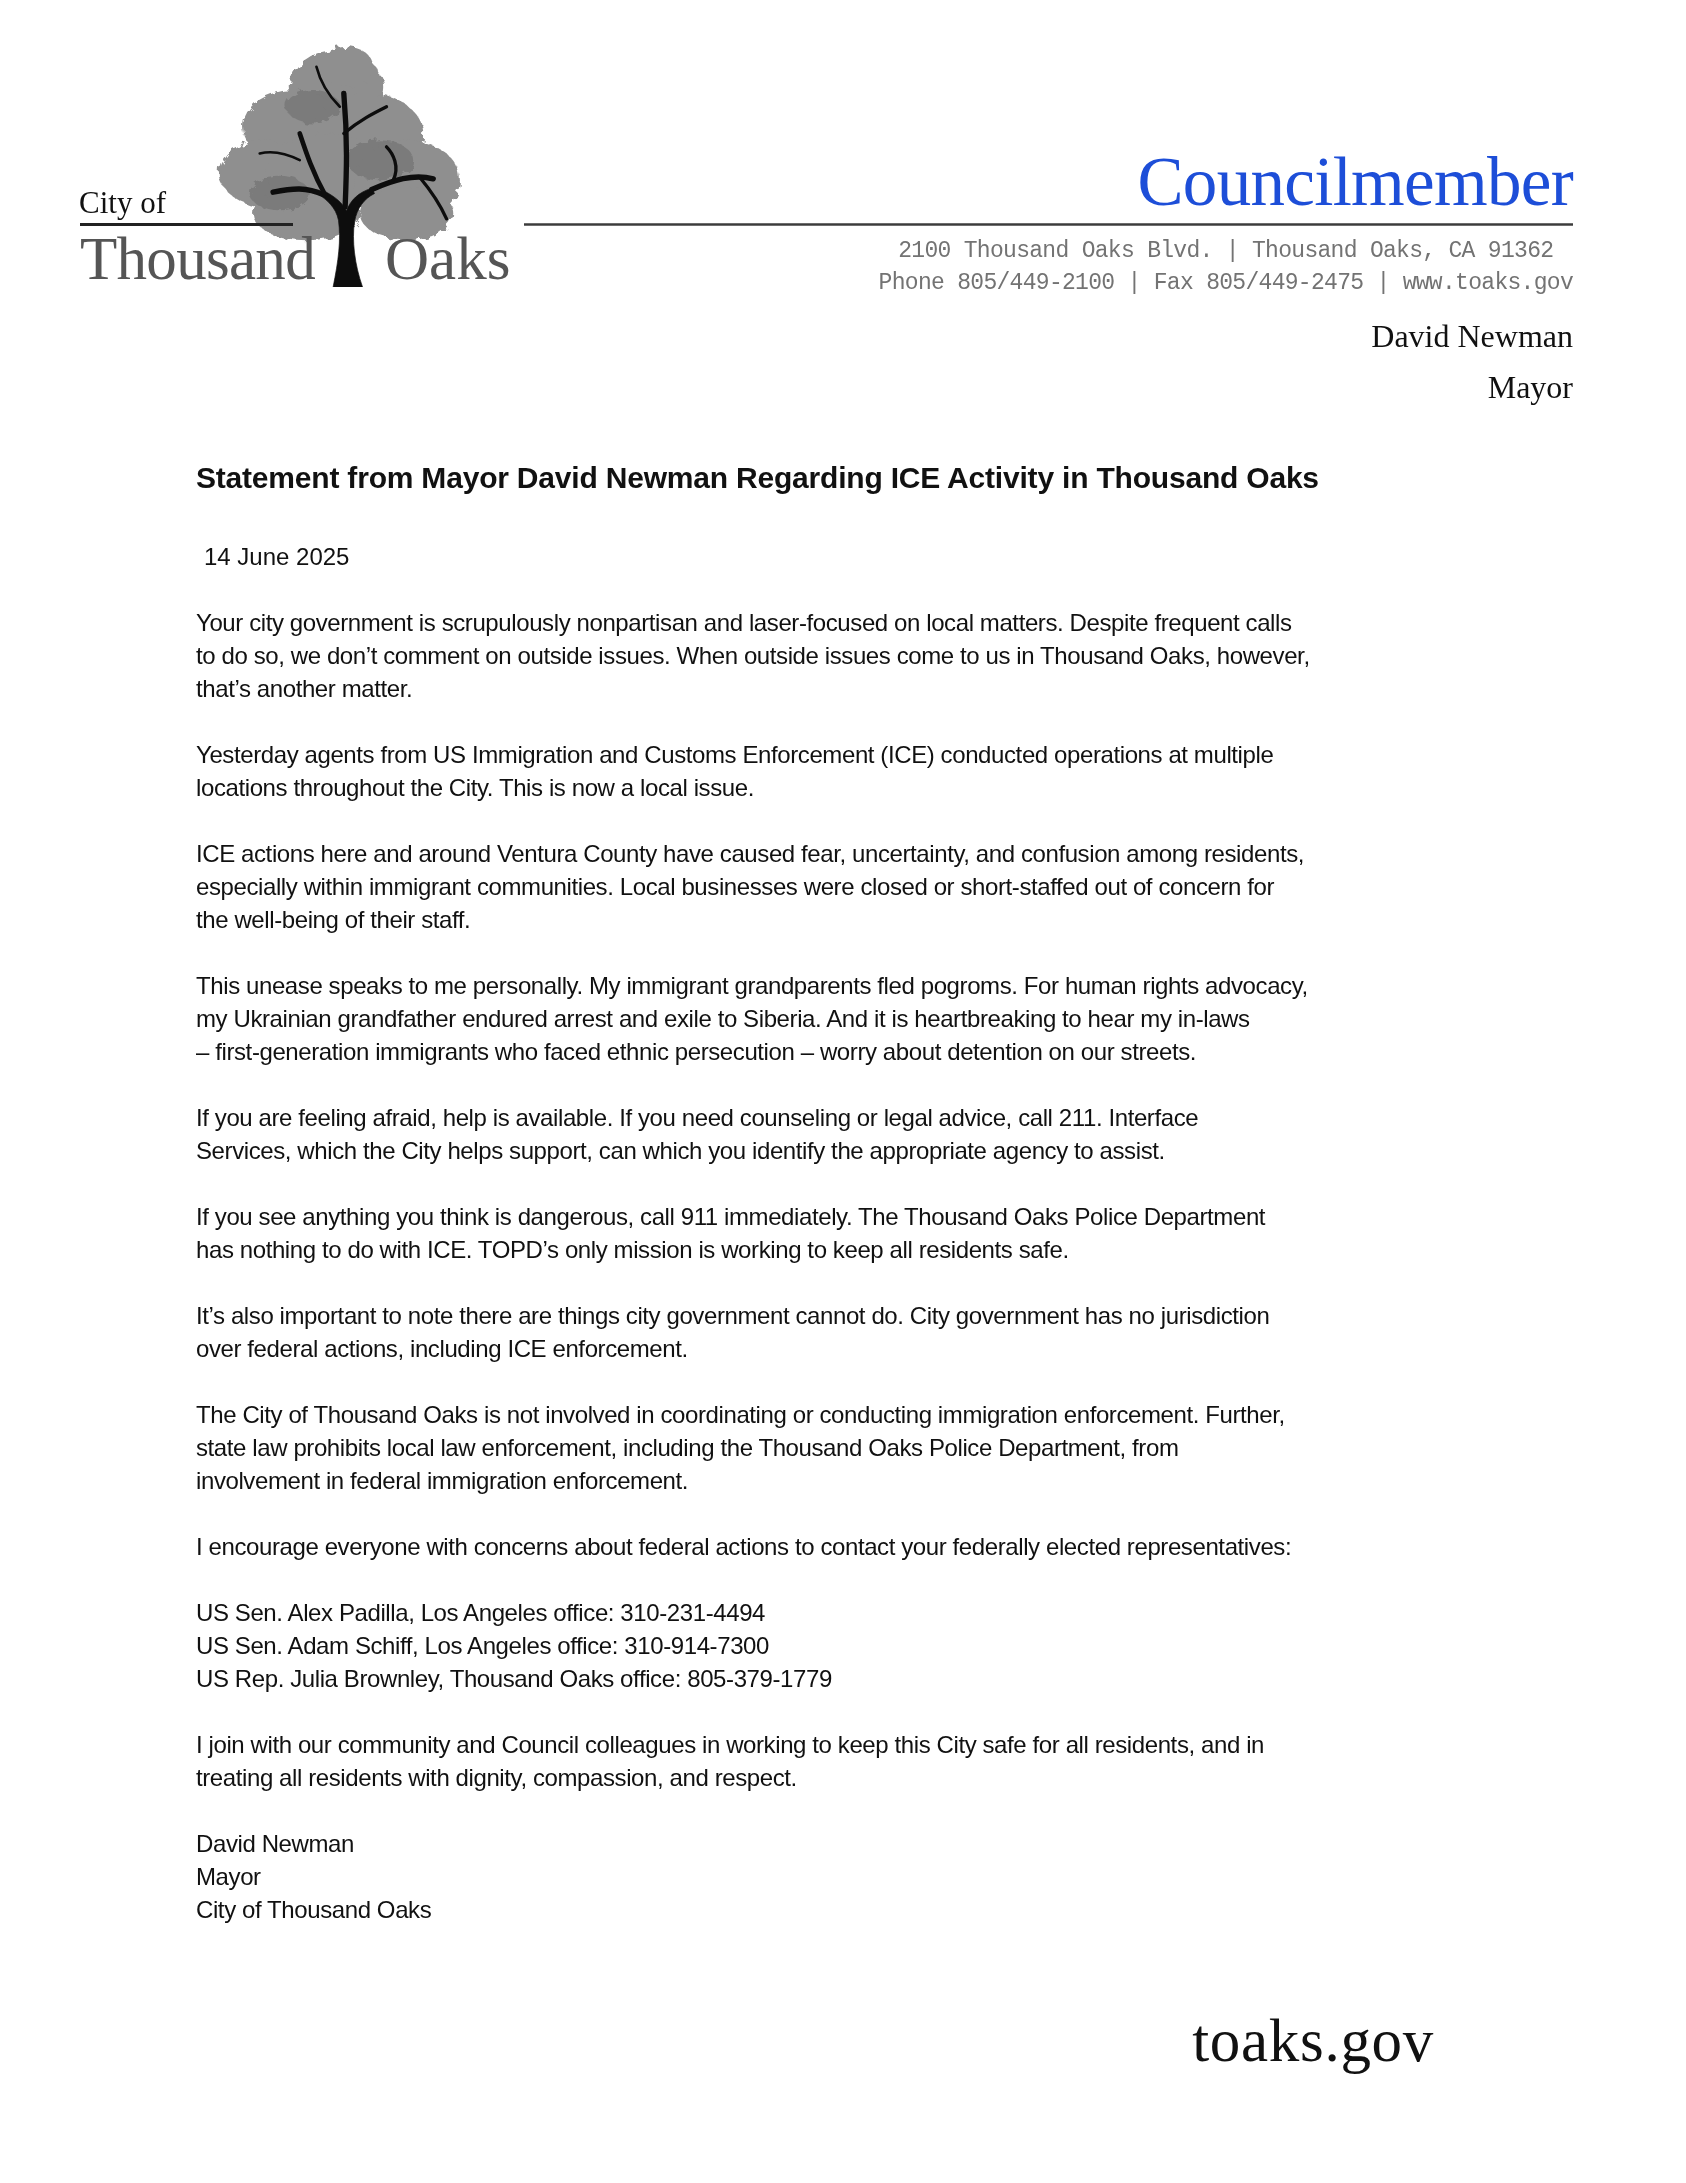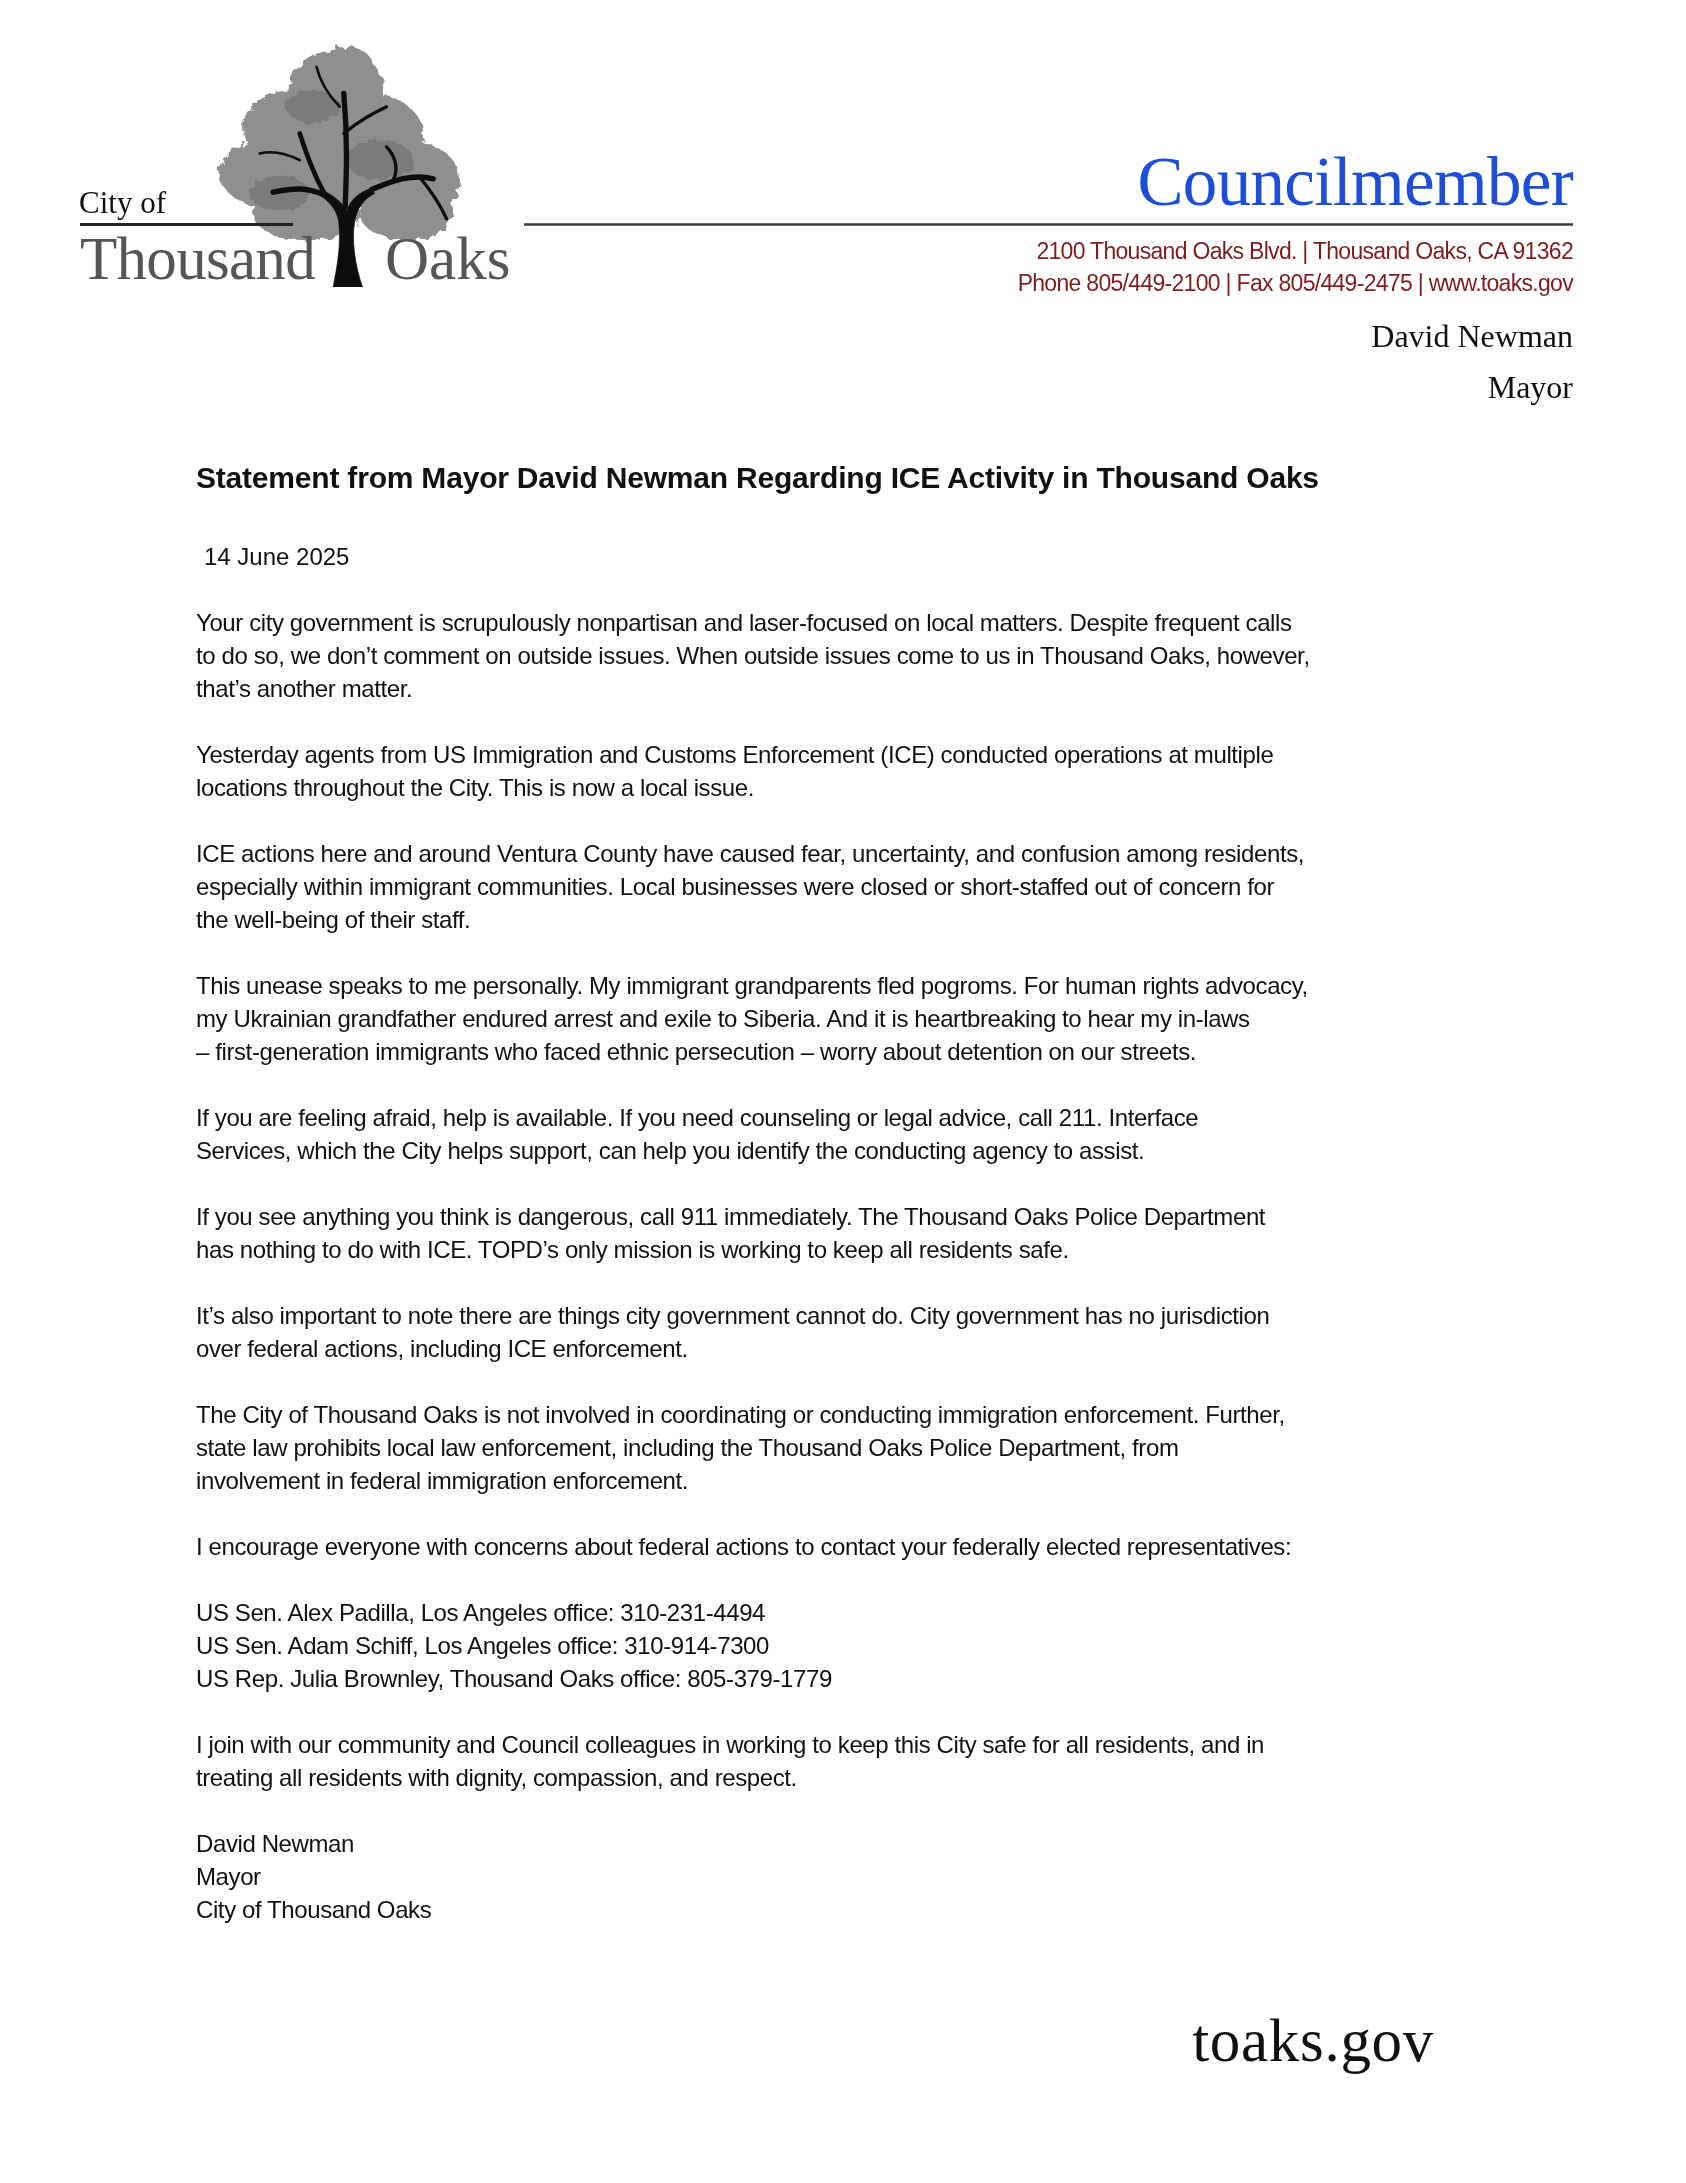--- a/index.html
+++ b/index.html
@@ -8,21 +8,21 @@
 
   
   .logo-tree { left: 193px; top: 40px; width: 347px; height: 247px; }
   .city-of { left: 79px; top: 185px; font-family: "Liberation Serif", "DejaVu Serif", serif; font-size: 31px; color: #111; letter-spacing: 0px; }
   .city-of-rule { left: 80px; top: 223px; width: 213px; height: 2.7px; background: #222; }
   .thousand { left: 80px; top: 228px; font-family: "Liberation Serif", "DejaVu Serif", serif; font-size: 61px; color: #555; line-height: 1; letter-spacing: -0.7px; }
   .oaks { left: 385px; top: 228px; font-family: "Liberation Serif", "DejaVu Serif", serif; font-size: 61px; color: #555; line-height: 1; text-align: center; }
   .header-rule { left: 524px; top: 223px; width: 1049px; height: 3.3px; background: linear-gradient(#888, #444 40%, #333 60%, #999); }
 
   .councilmember { right: 114px; top: 148px; font-family: "Liberation Serif", "DejaVu Serif", serif; font-size: 69px; line-height: 1; color: #1d4ed8; letter-spacing: -0.7px; }
-  .address { right: 114px; top: 235px; font-family: Liberation Sans, sans-serif; font-size: 23px; line-height: 1.4; text-align: right; color: #7f1d1d; letter-spacing: -0.7px; }
+  .address { right: 114px; top: 235px; font-family: Liberation Mono, monospace; font-size: 23px; line-height: 1.4; text-align: center; color: #737373; letter-spacing: -0.7px; }
   .address div { white-space: nowrap; }
   .sender-name { right: 114px; top: 320px; font-family: "Liberation Serif", "DejaVu Serif", serif; font-size: 32px; text-align: right; color: #111; line-height: 1; }
   .sender-title { right: 114px; top: 371px; font-family: "Liberation Serif", "DejaVu Serif", serif; font-size: 32px; text-align: right; color: #111; line-height: 1; }
 
   
   .content { left: 196px; top: 460px; width: 1320px; font-family: "Liberation Sans", "DejaVu Sans", sans-serif; color: #111; }
   .title { font-family: "Liberation Sans", sans-serif; font-weight: bold; font-size: 30px; margin: 0 0 44px 0; line-height: 1.2; letter-spacing: -0.2px; }
   .date { font-size: 24px; line-height: 33px; margin: 0 0 33px 8px; }
   .para { font-size: 24px; line-height: 33px; margin: 0 0 33px 0; letter-spacing: -0.4px; }
   .para .line { display: block; white-space: nowrap; }
@@ -112,21 +112,21 @@
   </div>
 
   <div class="para">
     <span class="line">This unease speaks to me personally. My immigrant grandparents fled pogroms. For human rights advocacy,</span>
     <span class="line">my Ukrainian grandfather endured arrest and exile to Siberia. And it is heartbreaking to hear my in-laws</span>
     <span class="line">– first-generation immigrants who faced ethnic persecution – worry about detention on our streets.</span>
   </div>
 
   <div class="para">
     <span class="line">If you are feeling afraid, help is available. If you need counseling or legal advice, call 211. Interface</span>
-    <span class="line">Services, which the City helps support, can help you identify the conducting agency to assist.</span>
+    <span class="line">Services, which the City helps support, can which you identify the appropriate agency to assist.</span>
   </div>
 
   <div class="para">
     <span class="line">If you see anything you think is dangerous, call 911 immediately. The Thousand Oaks Police Department</span>
     <span class="line">has nothing to do with ICE. TOPD’s only mission is working to keep all residents safe.</span>
   </div>
 
   <div class="para">
     <span class="line">It’s also important to note there are things city government cannot do. City government has no jurisdiction</span>
     <span class="line">over federal actions, including ICE enforcement.</span>

